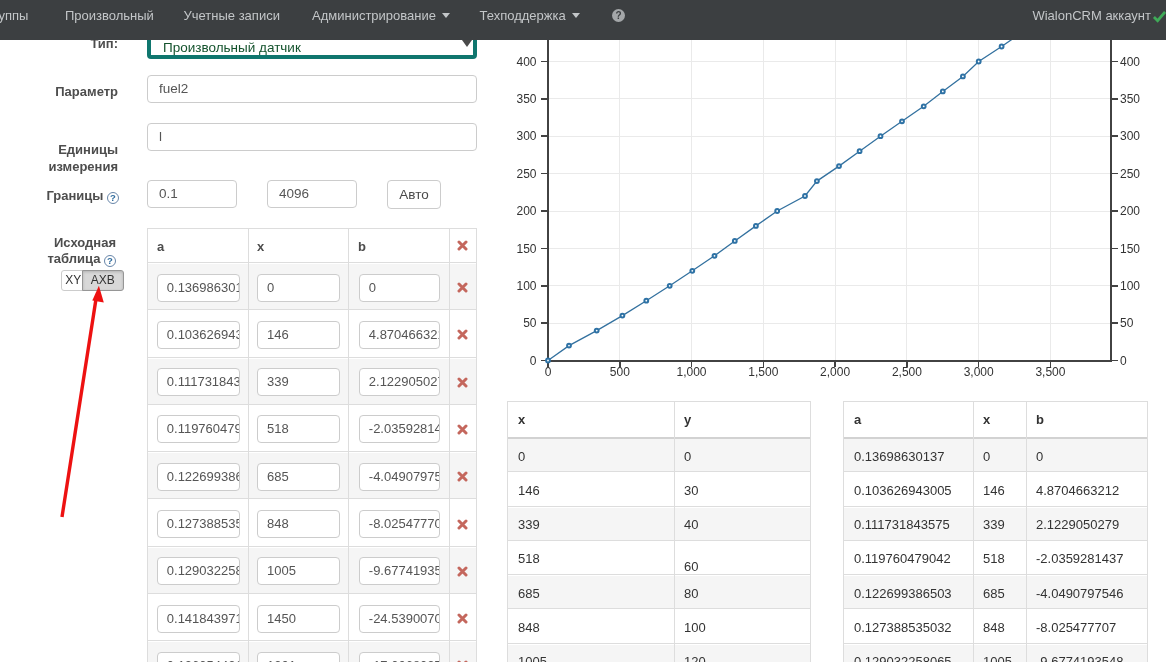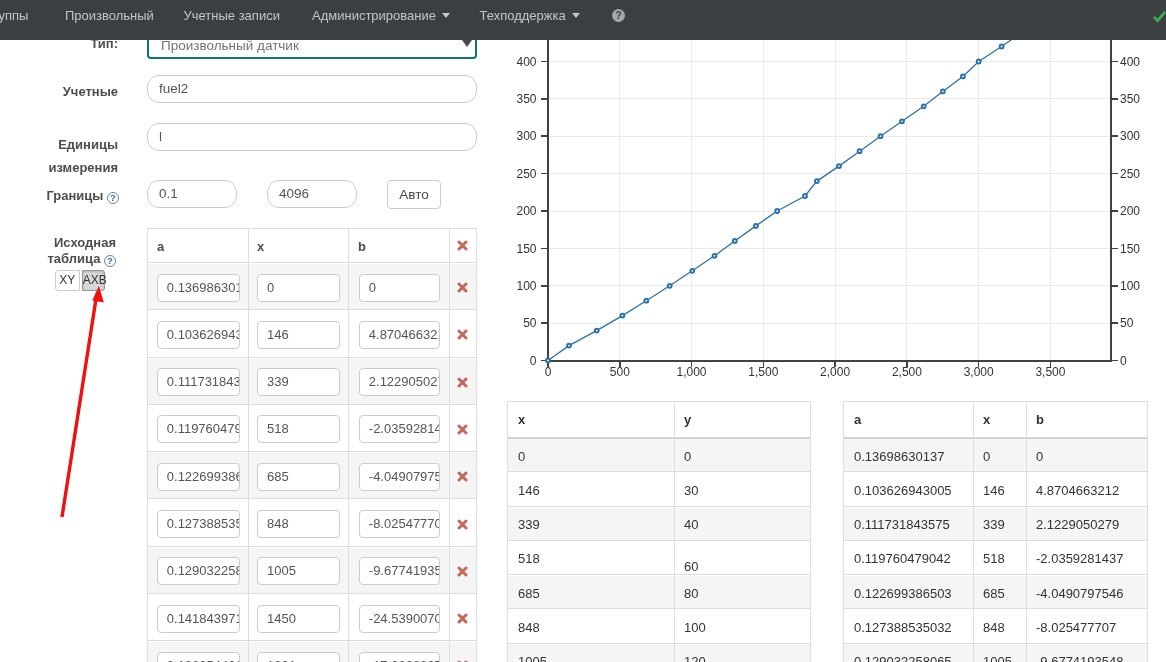--- a/index.html
+++ b/index.html
@@ -2,49 +2,49 @@
 <html><head><meta charset="utf-8"><style>
 * { margin:0; padding:0; box-sizing:border-box; }
 html,body { width:1166px; height:662px; overflow:hidden; background:#fff;
   font-family:"Liberation Sans",sans-serif; }
 #page { position:relative; width:1166px; height:662px; overflow:hidden; }
 #nav { position:absolute; left:0; top:0; width:1166px; height:40px; background:#3c3f41; z-index:10; }
 .ni { position:absolute; top:0; line-height:31px; font-size:13px; color:#c3c6c8; white-space:nowrap; }
 .crt { display:inline-block; margin-left:6px; vertical-align:2px; border-left:4.5px solid transparent; border-right:4.5px solid transparent; border-top:5px solid #c3c6c8; }
 .qm { position:absolute; left:612px; top:9px; width:13px; height:13px; border-radius:50%; background:#a4a7a9; color:#3c3f41; font-size:10px; font-weight:bold; text-align:center; line-height:13px; }
 .lbl { position:absolute; font-size:13px; font-weight:bold; color:#4d4d4d; text-align:right; line-height:17px; }
-.sel { position:absolute; left:147px; top:31px; width:330px; height:28px; border:2px solid #0f766e; border-radius:4px; background:#fff; font-size:13.5px; color:#737373; line-height:26px; padding-left:12px; }
+.sel { position:absolute; left:147px; top:31px; width:330px; height:28px; border:4px solid #0f766e; border-radius:4px; background:#fff; font-size:13.5px; color:#14532d; line-height:26px; padding-left:12px; }
 .selcaret { position:absolute; left:461.5px; top:39.5px; border-left:5px solid transparent; border-right:5px solid transparent; border-top:7px solid #4a4a4a; }
-.inp { position:absolute; height:28px; border:1px solid #ccc; border-radius:12px; background:#fff; font-size:13.5px; color:#555; line-height:26px; padding-left:11px; white-space:nowrap; overflow:hidden; }
+.inp { position:absolute; height:28px; border:1px solid #ccc; border-radius:4px; background:#fff; font-size:13.5px; color:#555; line-height:26px; padding-left:11px; white-space:nowrap; overflow:hidden; }
 .btn { position:absolute; border:1px solid #ccc; border-radius:4px; background:#fff; font-size:13.5px; color:#4a4a4a; text-align:center; line-height:27px; }
 .qblue { display:inline-block; width:12px; height:12px; border-radius:50%; border:1px solid #6886a9; color:#2f6b9d; font-size:9.5px; font-weight:bold; text-align:center; line-height:10.5px; background:#fff; vertical-align:-1px; }
 .tgl { position:absolute; height:20.7px; font-size:12px; color:#333; text-align:center; line-height:18.5px; }
 .ith { position:absolute; font-size:13px; font-weight:bold; color:#4d4d4d; line-height:17px; }
 .iinp { position:absolute; height:28px; border:1px solid #ccc; border-radius:4px; background:#fff; font-size:13px; color:#555; line-height:26px; padding-left:9px; white-space:nowrap; overflow:hidden; }
 .bth { position:absolute; font-size:13px; font-weight:bold; color:#333; line-height:17px; }
 .btc { position:absolute; font-size:13px; color:#333; line-height:18px; }
 .tl { font-family:"Liberation Sans",sans-serif; font-size:12px; fill:#333; }
 </style></head>
 <body>
 <div id="page">
 
 <div class="lbl" style="left:0;top:34.5px;width:118px">Тип:</div>
 <div class="sel">Произвольный датчик</div>
 <div class="selcaret"></div>
-<div class="lbl" style="left:0;top:83px;width:118px">Учетные</div>
+<div class="lbl" style="left:0;top:83px;width:118px">Параметр</div>
 <div class="inp" style="left:147px;top:75px;width:330px">fuel2</div>
-<div class="lbl" style="left:0;top:133px;width:118px;line-height:23px">Единицы<br>измерения</div>
+<div class="lbl" style="left:0;top:141px;width:118px;line-height:17px">Единицы<br>измерения</div>
 <div class="inp" style="left:147px;top:123px;width:330px">l</div>
 <div class="lbl" style="left:0;top:186.5px;width:119px">Границы <span class="qblue">?</span></div>
 <div class="inp" style="left:147px;top:180px;width:90px">0.1</div>
 <div class="inp" style="left:267px;top:180px;width:90px">4096</div>
 <div class="btn" style="left:387px;top:180px;width:54px;height:29px">Авто</div>
 <div class="lbl" style="left:0;top:235px;width:116px;line-height:16.4px">Исходная<br>таблица <span class="qblue">?</span></div>
-<div class="tgl" style="left:55px;top:270.4px;width:24.5px;border-radius:3px 0 0 3px;background:#fff;border:1px solid #ccc">XY</div>
-<div class="tgl" style="left:81.7px;top:270.4px;width:23px;border-radius:0 3px 3px 0;background:#d8d8d8;border:1px solid #969696;box-shadow:inset 0 1px 3px rgba(0,0,0,.18)">AXB</div>
+<div class="tgl" style="left:61px;top:270.4px;width:24.5px;border-radius:3px 0 0 3px;background:#fff;border:1px solid #ccc">XY</div>
+<div class="tgl" style="left:81.7px;top:270.4px;width:42px;border-radius:0 3px 3px 0;background:#d8d8d8;border:1px solid #969696;box-shadow:inset 0 1px 3px rgba(0,0,0,.18)">AXB</div>
 
 <div style="position:absolute;left:147px;top:228px;width:330px;height:434px;border:1px solid #ddd;border-bottom:none;background:#fff;overflow:hidden">
       <div style="position:absolute;left:0;top:0;width:330px;height:34px;border-bottom:1px solid #ddd;background:#fff"></div>
       <div class="ith" style="left:9px;top:9px">a</div>
       <div class="ith" style="left:109px;top:9px">x</div>
       <div class="ith" style="left:210px;top:9px">b</div>
       <svg style="position:absolute;left:309.3px;top:11px" width="11" height="11">
         <path d="M2 2 L9 9 M9 2 L2 9" stroke="#c4675d" stroke-width="3" stroke-linecap="round" fill="none"></path>
       </svg>
       <div style="position:absolute;left:0;top:35.0px;width:330px;height:46.3px;background:#f5f5f5;border-bottom:1px solid #ddd"></div>
@@ -280,16 +280,17 @@
 <line x1="62" y1="517" x2="96" y2="299" stroke="#ed1111" stroke-width="3.4"></line>
 <polygon points="98.9,285.7 103.8,302.5 92.3,300.5" fill="#ed1111"></polygon>
 </svg>
 <div id="nav">
 <div class="ni" style="left:-15px">Группы</div>
 <div class="ni" style="left:65px">Произвольный</div>
 <div class="ni" style="left:183.5px">Учетные записи</div>
 <div class="ni" style="left:312px">Администрирование<span class="crt"></span></div>
 <div class="ni" style="left:479.5px">Техподдержка<span class="crt"></span></div>
 <div class="qm">?</div>
+<div class="ni" style="right:15px">WialonCRM аккаунт</div>
 <svg style="position:absolute;left:1152px;top:9.5px" width="15" height="13" viewBox="0 0 15 14">
         <path d="M1.5 7.5 L5.5 11.5 L13.5 2" stroke="#3faa58" stroke-width="3" fill="none"></path>
       </svg>
 </div>
 </div>
 </body></html>

